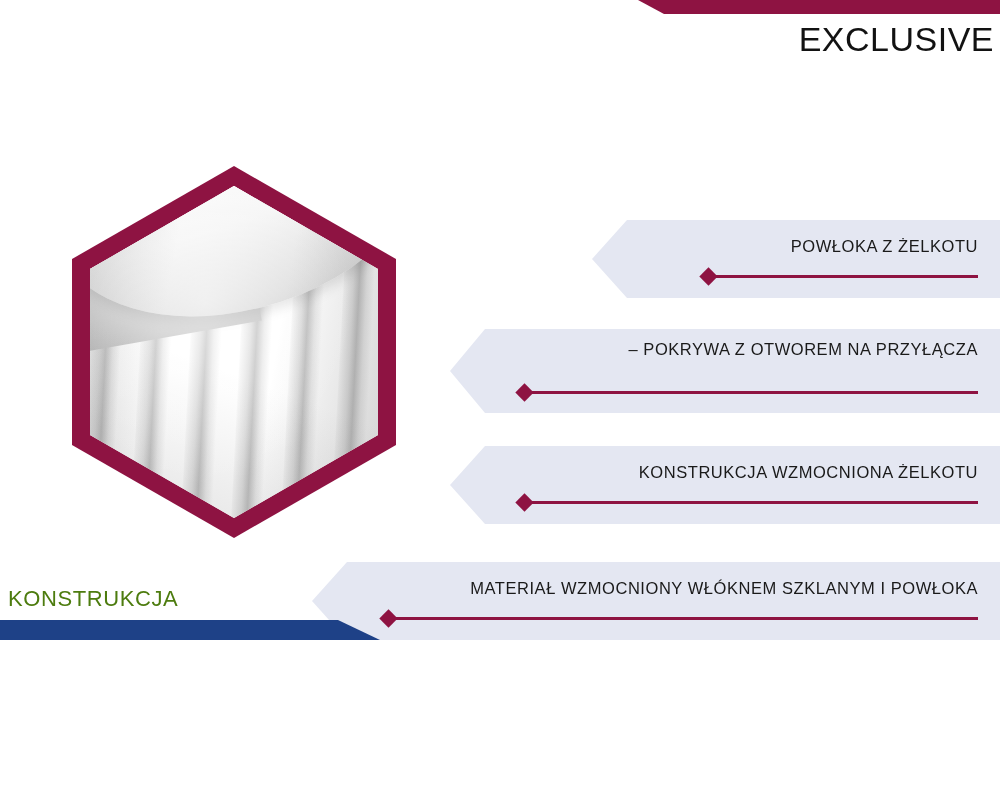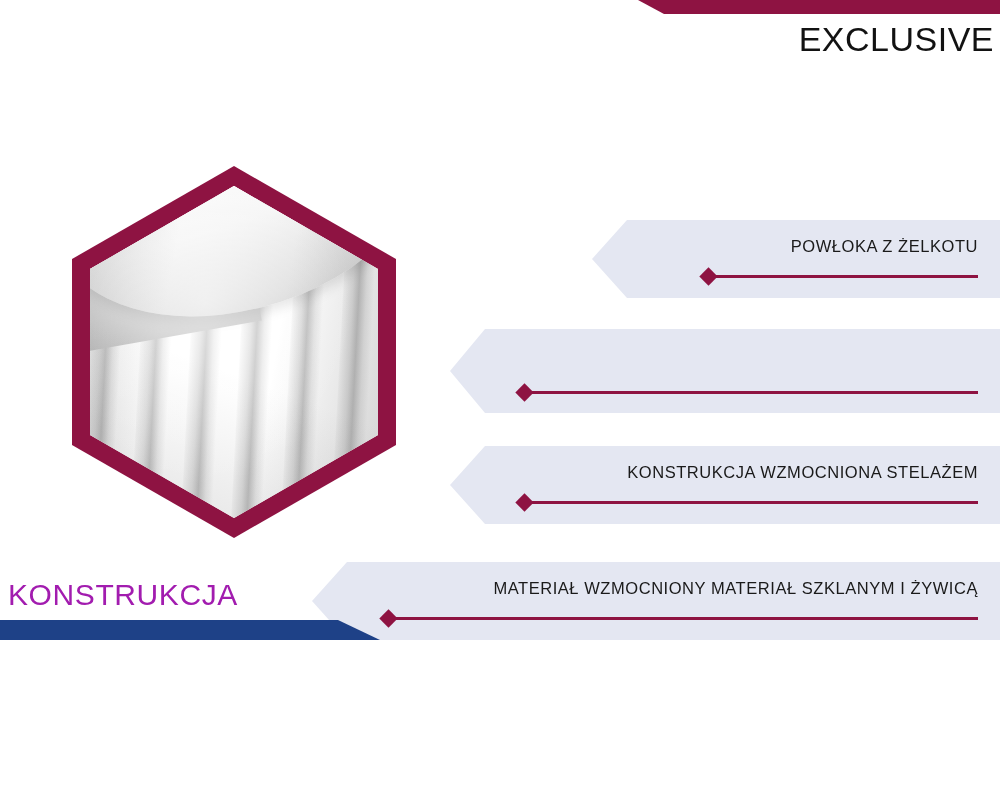--- a/index.html
+++ b/index.html
@@ -151,24 +151,24 @@
     height: 13px;
     background: #8E1342;
     transform: rotate(45deg);
   }
 
   
   .footer-title {
     position: absolute;
     left: 8px;
     bottom: 30px;
-    font-size: 30px;
+    font-size: 22px;
     font-weight: 300;
     letter-spacing: 0.6px;
-    color: #a21caf;
+    color: #4d7c0f;
     line-height: 1;
     white-space: nowrap;
   }
   .bottom-bar {
     position: absolute;
     bottom: 0;
     left: 0;
     width: 380px;
     height: 20px;
     background: #1E4187;
@@ -201,39 +201,40 @@
       <div class="callout-text" style="top:14px;">POWŁOKA Z ŻELKOTU</div>
       <div class="callout-rule" style="left:116px; right:34px; top:55px;"></div>
       <div class="callout-diamond" style="left:110px; top:50px;"></div>
     </div>
   </div>
 
   <div class="callout" style="left:450px; top:329px; width:562px; height:84px;
               clip-path: polygon(35px 0, 100% 0, 100% 100%, 35px 100%, 0 50%);">
     <div class="callout-inner">
       <div class="callout-text" style="top:8px;">
+        <div>– POKRYWA Z OTWOREM NA PRZYŁĄCZA</div>
       </div>
       <div class="callout-rule" style="left:74px; right:34px; top:62px;"></div>
       <div class="callout-diamond" style="left:68px; top:57px;"></div>
     </div>
   </div>
 
   <div class="callout" style="left:450px; top:446px; width:562px; height:78px;
               clip-path: polygon(35px 0, 100% 0, 100% 100%, 35px 100%, 0 50%);">
     <div class="callout-inner">
-      <div class="callout-text" style="top:14px;">KONSTRUKCJA WZMOCNIONA STELAŻEM</div>
+      <div class="callout-text" style="top:14px;">KONSTRUKCJA WZMOCNIONA ŻELKOTU</div>
       <div class="callout-rule" style="left:74px; right:34px; top:55px;"></div>
       <div class="callout-diamond" style="left:68px; top:50px;"></div>
     </div>
   </div>
 
   <div class="callout" style="left:312px; top:562px; width:700px; height:78px;
               clip-path: polygon(35px 0, 100% 0, 100% 100%, 35px 100%, 0 50%);">
     <div class="callout-inner">
-      <div class="callout-text" style="top:14px;">MATERIAŁ WZMOCNIONY MATERIAŁ SZKLANYM I ŻYWICĄ</div>
+      <div class="callout-text" style="top:14px;">MATERIAŁ WZMOCNIONY WŁÓKNEM SZKLANYM I POWŁOKA</div>
       <div class="callout-rule" style="left:76px; right:34px; top:55px;"></div>
       <div class="callout-diamond" style="left:70px; top:50px;"></div>
     </div>
   </div>
 
   <div class="footer-title">KONSTRUKCJA</div>
   <div class="bottom-bar"></div>
 
 </div>
 

